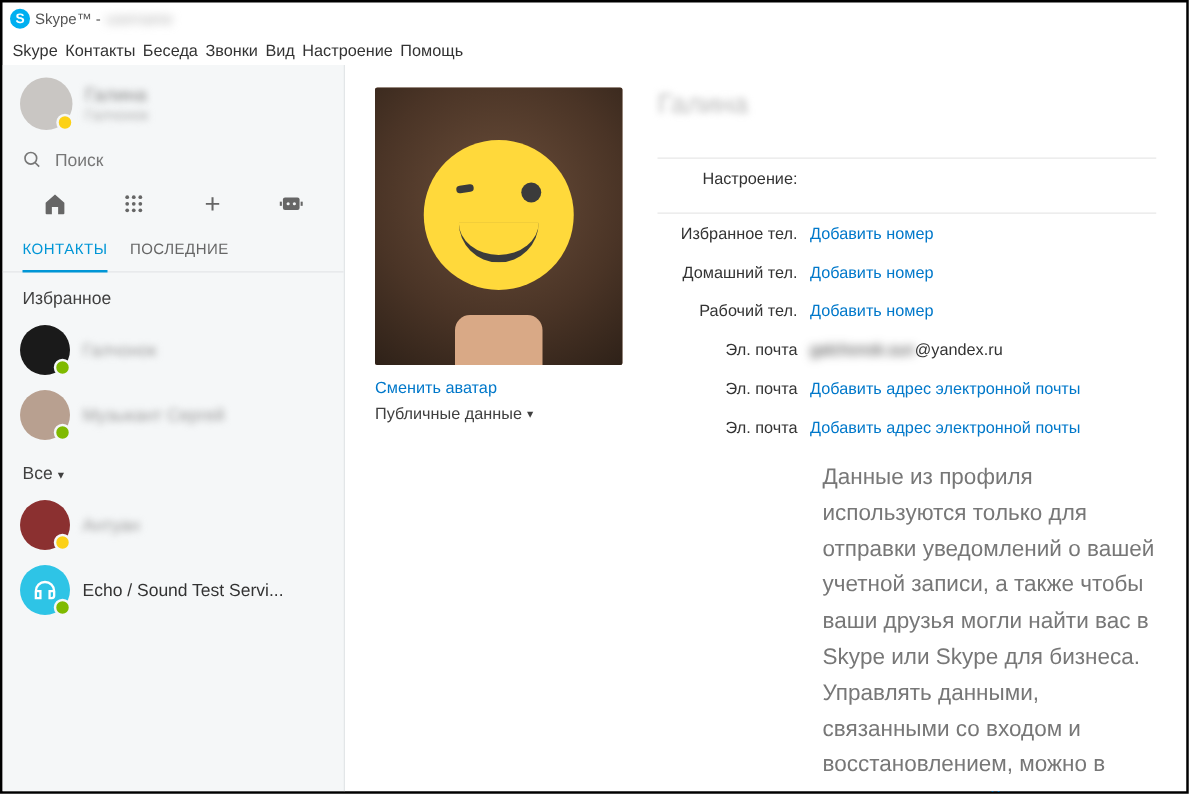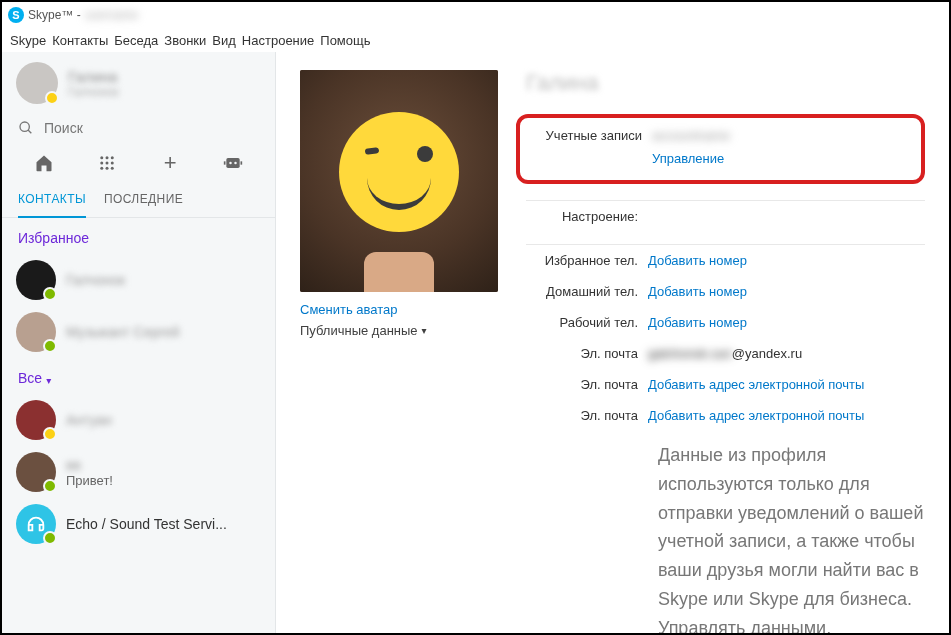--- a/index.html
+++ b/index.html
@@ -16,21 +16,21 @@
 .status-online { background: #7fba00; }
 .status-away { background: #fcd116; }
 .me-name { color: #888; font-size: 15px; filter: blur(3px); }
 .me-sub { color: #aaa; font-size: 12px; filter: blur(3px); }
 .search-row { display: flex; align-items: center; padding: 8px 16px; color: #777; font-size: 14px; gap: 10px; }
 .toolbar-row { display: flex; align-items: center; padding: 6px 10px 10px; }
 .toolbar-row .tb { flex: 1; display: flex; justify-content: center; color: #666; font-size: 18px; }
 .tabs-row { display: flex; gap: 18px; padding: 0 16px; font-size: 12px; color: #666; border-bottom: 1px solid #e3e6e8; }
 .tabs-row .tab { padding: 6px 0 10px; letter-spacing: 0.4px; }
 .tabs-row .tab.active { color: #0096d6; border-bottom: 2px solid #0096d6; margin-bottom: -1px; }
-.section-header { padding: 12px 16px 8px; font-size: 14px; color: #6d28d9; display: flex; align-items: flex-end; gap: 4px; }
+.section-header { padding: 12px 16px 8px; font-size: 14px; color: #404040; display: flex; align-items: flex-end; gap: 4px; }
 .contact { display: flex; align-items: center; padding: 6px 14px; gap: 10px; }
 .contact .c-avatar { width: 40px; height: 40px; border-radius: 50%; background: #333; position: relative; flex-shrink: 0; }
 .contact .c-text { display: flex; flex-direction: column; }
 .contact .c-name { font-size: 14px; color: #333; }
 .contact .c-name.blur { filter: blur(3px); color: #999; }
 .contact .c-sub { font-size: 13px; color: #666; }
 .content { flex: 1; padding: 18px 24px 18px 24px; display: flex; gap: 28px; overflow: auto; }
 .profile-left { width: 198px; display: flex; flex-direction: column; }
 .profile-pic { width: 198px; height: 222px; background: #6b4e3a; border-radius: 2px; position: relative; overflow: hidden; }
 .hair { position: absolute; inset: 0; background: radial-gradient(circle at 50% 40%, #6b4e3a 0%, #4a3426 60%, #2e2118 100%); }
@@ -161,29 +161,20 @@
 
     <div class="contact">
       <div class="c-avatar" style="background:#8b3030">
           <div class="status-dot status-away"></div>
         </div>
       <div class="c-text">
           <div class="c-name blur">Антуан</div>
         </div>
     </div>
     <div class="contact">
-      <div class="c-avatar" style="background:#6b5040">
-          <div class="status-dot status-online"></div>
-        </div>
-      <div class="c-text">
-        <div class="c-name blur">вв</div>
-        <div class="c-sub">Привет!</div>
-      </div>
-    </div>
-    <div class="contact">
       <div class="c-avatar c-echo">
         <svg width="22" height="22" viewBox="0 0 24 24" fill="none" stroke="#fff" stroke-width="2">
             <path d="M4 13a8 8 0 0116 0v4a2 2 0 01-2 2h-2v-6h4M4 13v6h4v-6H4"></path>
           </svg>
         <div class="status-dot status-online"></div>
       </div>
       <div class="c-text">
           <div class="c-name">Echo / Sound Test Servi...</div>
         </div>
     </div>
@@ -201,30 +192,20 @@
       <div class="change-avatar">Сменить аватар</div>
       <div class="pub-row">
         <span>Публичные данные</span>
         <span style="font-size:10px">▾</span>
       </div>
     </div>
 
     <div class="profile-right">
       <div class="pname">Галина</div>
 
-      <div class="highlight">
-        <div class="field">
-          <div class="flabel">Учетные записи</div>
-          <div class="fval"><span class="blurv">accountname</span></div>
-        </div>
-        <div class="field">
-          <div class="flabel"></div>
-          <div class="fval"><span class="link">Управление</span></div>
-        </div>
-      </div>
 
       <div class="field bordered">
         <div class="flabel">Настроение:</div>
       </div>
       <div class="field bordered">
         <div class="flabel">Избранное тел.</div>
         <div class="fval"><span class="link">Добавить номер</span></div>
       </div>
       <div class="field">
         <div class="flabel">Домашний тел.</div>

